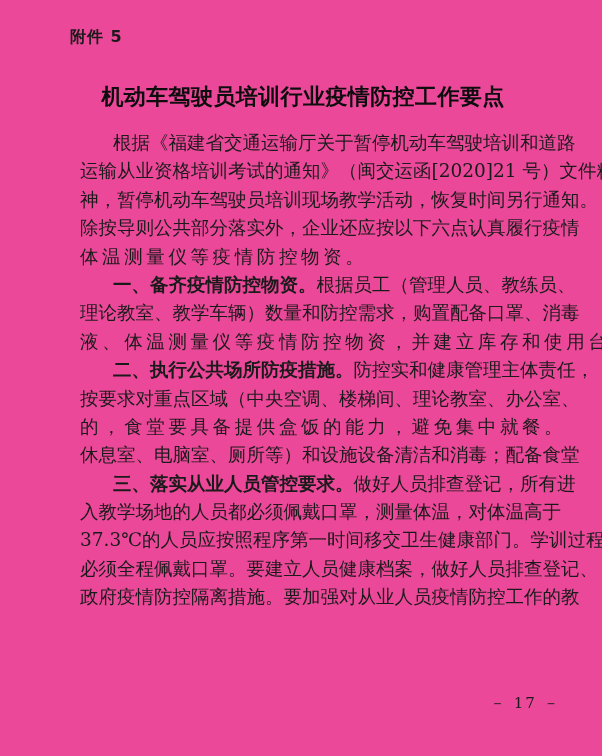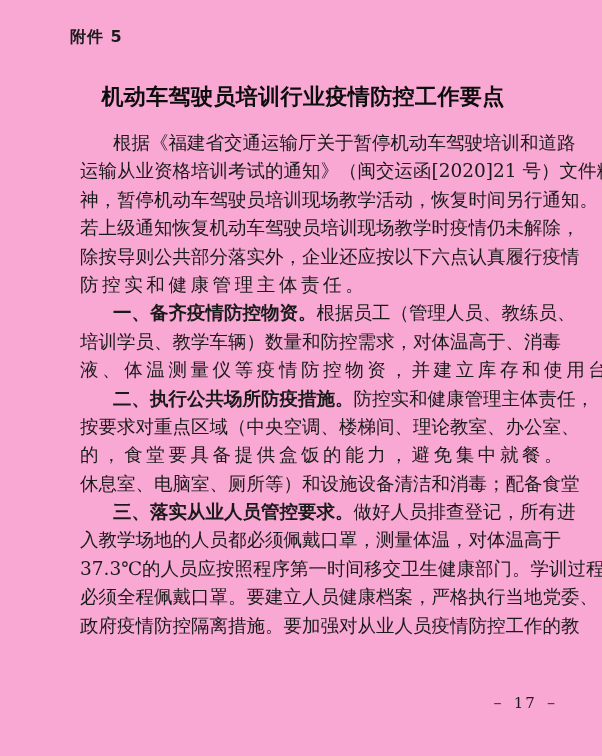--- a/index.html
+++ b/index.html
@@ -13,21 +13,21 @@
       position: relative;
       overflow: hidden;
       font-family: "DejaVu Serif", "Liberation Serif", serif;
       color: #111111;
     }
     .page {
       position: absolute;
       left: 0; top: 0;
       width: 602px;
       height: 756px;
-      background: #f9a8d4;
+      background: #ec4899;
     }
     .attachment-label {
       position: absolute;
       left: 70px;
       top: 27px;
       font-family: "DejaVu Sans", "Liberation Sans", sans-serif;
       font-size: 16px;
       font-weight: bold;
       letter-spacing: 1px;
       color: #1a1a1a;
@@ -90,36 +90,35 @@
 
   <div class="attachment-label">附件 5</div>
 
   <div class="doc-title">机动车驾驶员培训行业疫情防控工作要点</div>
 
   <div class="body-text">
 
     <span class="line indent">根据《福建省交通运输厅关于暂停机动车驾驶培训和道路</span>
     <span class="line">运输从业资格培训考试的通知》（闽交运函[2020]21 号）文件精</span>
     <span class="line">神，暂停机动车驾驶员培训现场教学活动，恢复时间另行通知。</span>
-    <span class="line">若上级通知恢复机动车驾驶员培训现场教学时疫情仍未解除，</span>
     <span class="line">除按导则公共部分落实外，企业还应按以下六点认真履行疫情</span>
-    <span class="line last">防控实和健康管理主体责任。</span>
+    <span class="line last">体温测量仪等疫情防控物资。</span>
 
     <span class="line indent"><span class="heading-run">一、备齐疫情防控物资。</span><span>根据员工（管理人员、教练员、</span></span>
-    <span class="line">培训学员、教学车辆）数量和防控需求，对体温高于、消毒</span>
+    <span class="line">理论教室、教学车辆）数量和防控需求，购置配备口罩、消毒</span>
     <span class="line last">液、体温测量仪等疫情防控物资，并建立库存和使用台账。</span>
 
     <span class="line indent"><span class="heading-run">二、执行公共场所防疫措施。</span><span>防控实和健康管理主体责任，</span></span>
     <span class="line">按要求对重点区域（中央空调、楼梯间、理论教室、办公室、</span>
     <span class="line last">的，食堂要具备提供盒饭的能力，避免集中就餐。</span>
     <span class="line">休息室、电脑室、厕所等）和设施设备清洁和消毒；配备食堂</span>
 
     <span class="line indent"><span class="heading-run">三、落实从业人员管控要求。</span><span>做好人员排查登记，所有进</span></span>
     <span class="line">入教学场地的人员都必须佩戴口罩，测量体温，对体温高于</span>
     <span class="line">37.3℃的人员应按照程序第一时间移交卫生健康部门。学训过程</span>
-    <span class="line">必须全程佩戴口罩。要建立人员健康档案，严格执行当地党委、</span>
+    <span class="line">必须全程佩戴口罩。要建立人员健康档案，做好人员排查登记、</span>
     <span class="line">政府疫情防控隔离措施。要加强对从业人员疫情防控工作的教</span>
 
   </div>
 
   <div class="page-number">－ 17 －</div>
 
 </div>
 
 </body></html>

